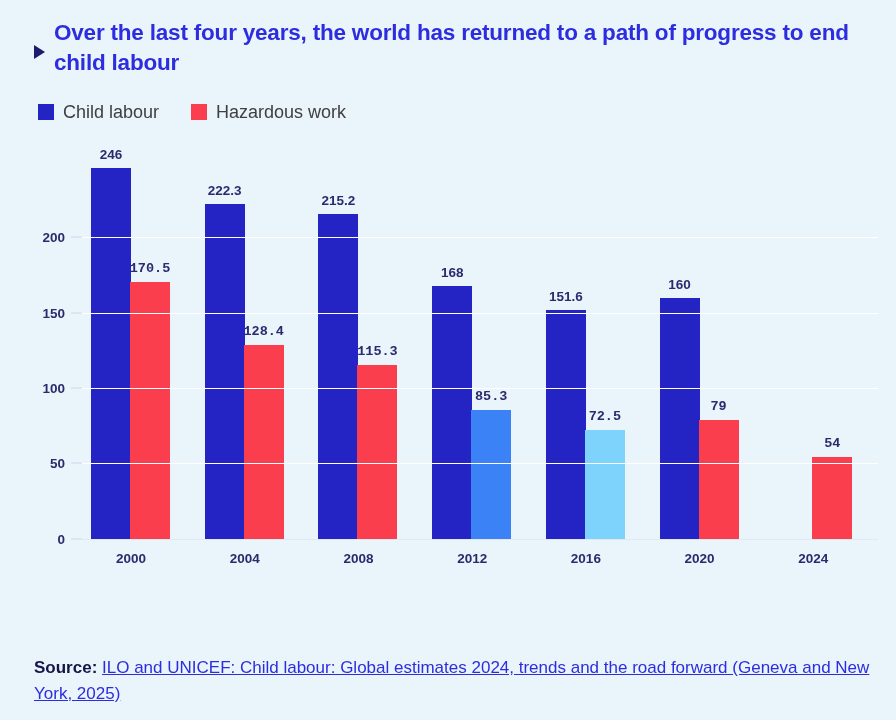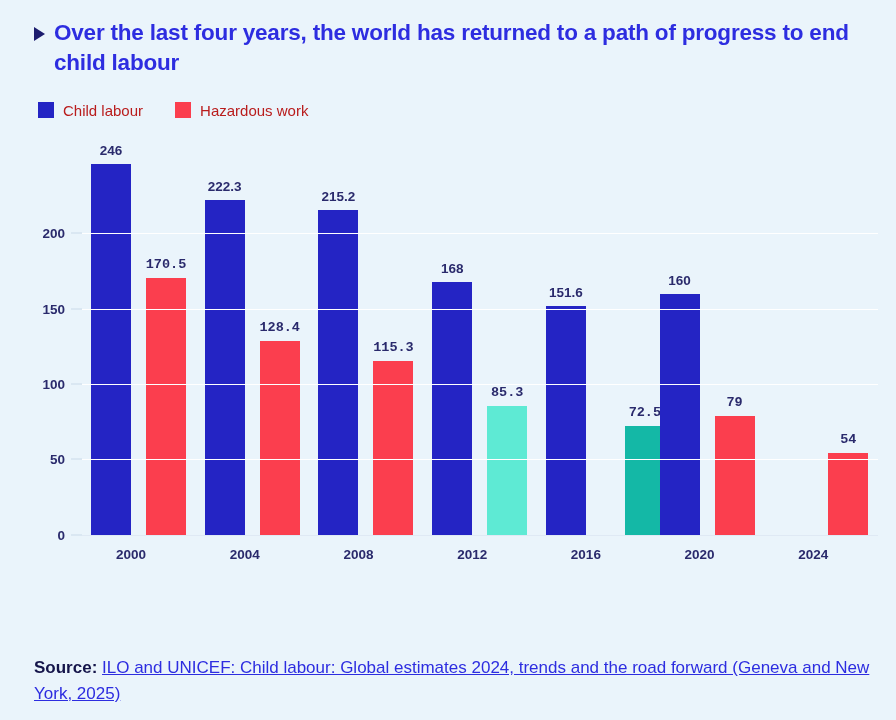--- a/index.html
+++ b/index.html
@@ -14,21 +14,21 @@
     overflow: hidden;
     position: relative;
   }
 
   
   .header {
     padding: 18px 34px 0 34px;
   }
   .title-row {
     display: flex;
-    align-items: flex-start;
+    align-items: center;
     gap: 9px;
   }
   .title-marker {
     width: 0;
     height: 0;
     border-left: 11px solid #1c1c6e;
     border-top: 7px solid transparent;
     border-bottom: 7px solid transparent;
     margin-top: 9px;
     flex: 0 0 auto;
@@ -61,22 +61,22 @@
     align-items: center;
     gap: 9px;
     margin-right: 18px;
   }
   .legend-swatch {
     width: 16px;
     height: 16px;
     flex: 0 0 auto;
   }
   .legend-label {
-    font-size: 15px;
-    color: #b91c1c;
+    font-size: 18px;
+    color: #404040;
     white-space: nowrap;
   }
 
   
   .plot-wrap {
     position: relative;
     margin: 12px 0 0 0;
     height: 440px;
   }
   .plot-area {
@@ -131,21 +131,21 @@
   .bar {
     position: absolute;
     bottom: 0;
     width: 40px;
   }
   .bar.series-0 {
     left: 9px;
     background: #2424c4;
   }
   .bar.series-1 {
-    left: 64px;
+    left: 48px;
     background: #fb3e4e;
     font-family: Liberation Mono, monospace;
   }
   .bar-value {
     position: absolute;
     bottom: 100%;
     left: 50%;
     transform: translateX(-50%);
     margin-bottom: 6px;
     font-size: 13.5px;
@@ -232,30 +232,30 @@
           </div>
           <div class="bar series-1" style="height: 44.3462%; background: rgb(251, 62, 78); margin-top: 47px;">
             <span class="bar-value">115.3</span>
           </div>
           <div class="xtick">2008</div>
         </div>
         <div class="bar-group">
           <div class="bar series-0" style="height: 64.6154%; background: rgb(36, 36, 196); text-align: right;">
             <span class="bar-value">168</span>
           </div>
-          <div class="bar series-1" style="height: 32.8077%; background: #5eead4;">
+          <div class="bar series-1" style="height: 32.8077%; background: #3b82f6;">
             <span class="bar-value">85.3</span>
           </div>
           <div class="xtick">2012</div>
         </div>
         <div class="bar-group">
           <div class="bar series-0" style="height: 58.3077%; background: rgb(36, 36, 196); text-align: center;">
             <span class="bar-value">151.6</span>
           </div>
-          <div class="bar series-1" style="height: 27.8846%; background: #14b8a6; margin-left: 24px;">
+          <div class="bar series-1" style="height: 27.8846%; background: #7dd3fc;">
             <span class="bar-value">72.5</span>
           </div>
           <div class="xtick">2016</div>
         </div>
         <div class="bar-group">
           <div class="bar series-0" style="height: 61.5385%; background: rgb(36, 36, 196);">
             <span class="bar-value">160</span>
           </div>
           <div class="bar series-1" style="height: 30.3846%; background: rgb(251, 62, 78);">
             <span class="bar-value">79</span>

